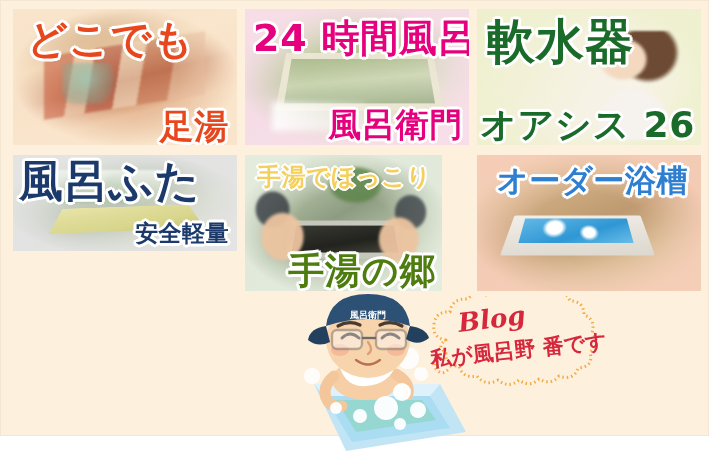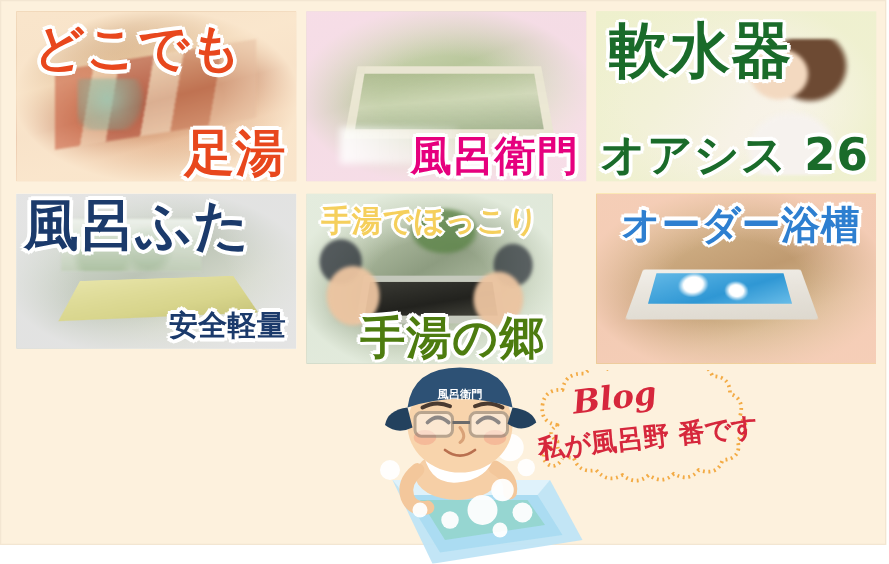--- a/index.html
+++ b/index.html
@@ -99,21 +99,21 @@
     filter: blur(1px);
   }
   #panel-foot .photo::after {
     content: "";
     position: absolute;
     left: 22%; top: 40%; width: 26%; height: 30%;
     background: radial-gradient(circle at 40% 40%, rgba(150,200,180,.8), rgba(120,170,150,.35) 60%, transparent 72%);
     filter: blur(1.4px);
   }
   #cap-dokodemo { font-size: 40px; color: #e8471d; left: 14px; top: 10px; }
-  #cap-ashiyu   { font-size: 40px; color: #e8471d; right: 8px; bottom: 2px; }
+  #cap-ashiyu   { font-size: 34px; color: #e8471d; right: 8px; bottom: 2px; }
 
   
   #panel-24h {
     left: 232px; top: 0; width: 224px; height: 136px;
     background: #f7dde8;
   }
   #panel-24h .photo {
     background:
       radial-gradient(ellipse 62% 62% at 50% 50%, rgba(255,255,255,0) 38%, rgba(247,221,232,.96) 86%),
       linear-gradient(160deg, #e8e2cf 0%, #cfd6b4 22%, #b9c79c 40%, #d2d9bc 58%, #e9e4d2 78%, #efe8da 100%);
@@ -156,21 +156,21 @@
       radial-gradient(ellipse 34% 28% at 42% 26%, #f3d9c0 0 60%, rgba(243,217,192,0) 72%),
       radial-gradient(ellipse 44% 40% at 66% 20%, #6d4a33 0 58%, rgba(109,74,51,0) 70%),
       radial-gradient(ellipse 48% 40% at 52% 82%, #f6f2ee 0 62%, rgba(246,242,238,0) 76%);
     filter: blur(1.2px);
   }
   #cap-nansuiki { font-size: 48px; color: #1a6b2a; left: 10px; top: 8px; }
   #cap-oasis    { font-size: 36px; color: #1a6b2a; right: 6px; bottom: 2px; }
 
   
   #panel-lid {
-    left: 0; top: 146px; width: 224px; height: 124px;
+    left: 0; top: 146px; width: 224px; height: 96px;
     background: #ffffff;
   }
   #panel-lid .photo {
     background:
       radial-gradient(ellipse 64% 64% at 50% 52%, rgba(255,255,255,0) 40%, rgba(228,228,228,.95) 86%),
       linear-gradient(150deg, #dfe2dc 0%, #cfd6cb 26%, #bcc4b6 48%, #d6dacd 70%, #e3e5de 100%);
   }
   #panel-lid .photo::before { 
     content: "";
     position: absolute;
@@ -223,21 +223,21 @@
       radial-gradient(ellipse 12% 19% at 84% 42%, rgba(40,45,55,.7) 0 60%, transparent 72%),
       radial-gradient(ellipse 20% 20% at 56% 22%, rgba(92,132,72,.8) 0 58%, transparent 72%);
     filter: blur(1.1px);
   }
   #cap-teyu-top { font-size: 24px; color: #f5cf5c; left: 12px; top: 10px; }
   #cap-teyu-bot { font-size: 36px; color: #4d7c0f; right: 6px; bottom: 2px; }
 
   
   #panel-order {
     left: 464px; top: 146px; width: 224px; height: 136px;
-    background: #fde047;
+    background: #0f172a;
   }
   #panel-order .photo {
     background:
       radial-gradient(ellipse 64% 64% at 50% 52%, rgba(255,255,255,0) 38%, rgba(246,206,184,.95) 86%),
       linear-gradient(160deg, #e3c79c 0%, #cfae84 28%, #bf9a70 50%, #d8bb94 72%, #eacfae 100%);
   }
   #panel-order .photo::before { 
     content: "";
     position: absolute;
     left: 14%; top: 40%; width: 62%; height: 36%;
@@ -314,20 +314,21 @@
     <div class="panel-grid">
 
       <a class="panel" id="panel-foot" href="#">
         <span class="photo"></span>
         <span class="cap ol-w" id="cap-dokodemo">どこでも</span>
         <span class="cap ol-w" id="cap-ashiyu">足湯</span>
       </a>
 
       <a class="panel" id="panel-24h" href="#">
         <span class="photo"></span>
+        <span class="cap ol-w" id="cap-24h">24 時間風呂</span>
         <span class="cap ol-w" id="cap-furoemon">風呂衛門</span>
       </a>
 
       <a class="panel" id="panel-soft" href="#">
         <span class="photo"></span>
         <span class="cap ol-w" id="cap-nansuiki">軟水器</span>
         <span class="cap ol-w" id="cap-oasis">オアシス 26</span>
       </a>
 
       <a class="panel" id="panel-lid" href="#">

